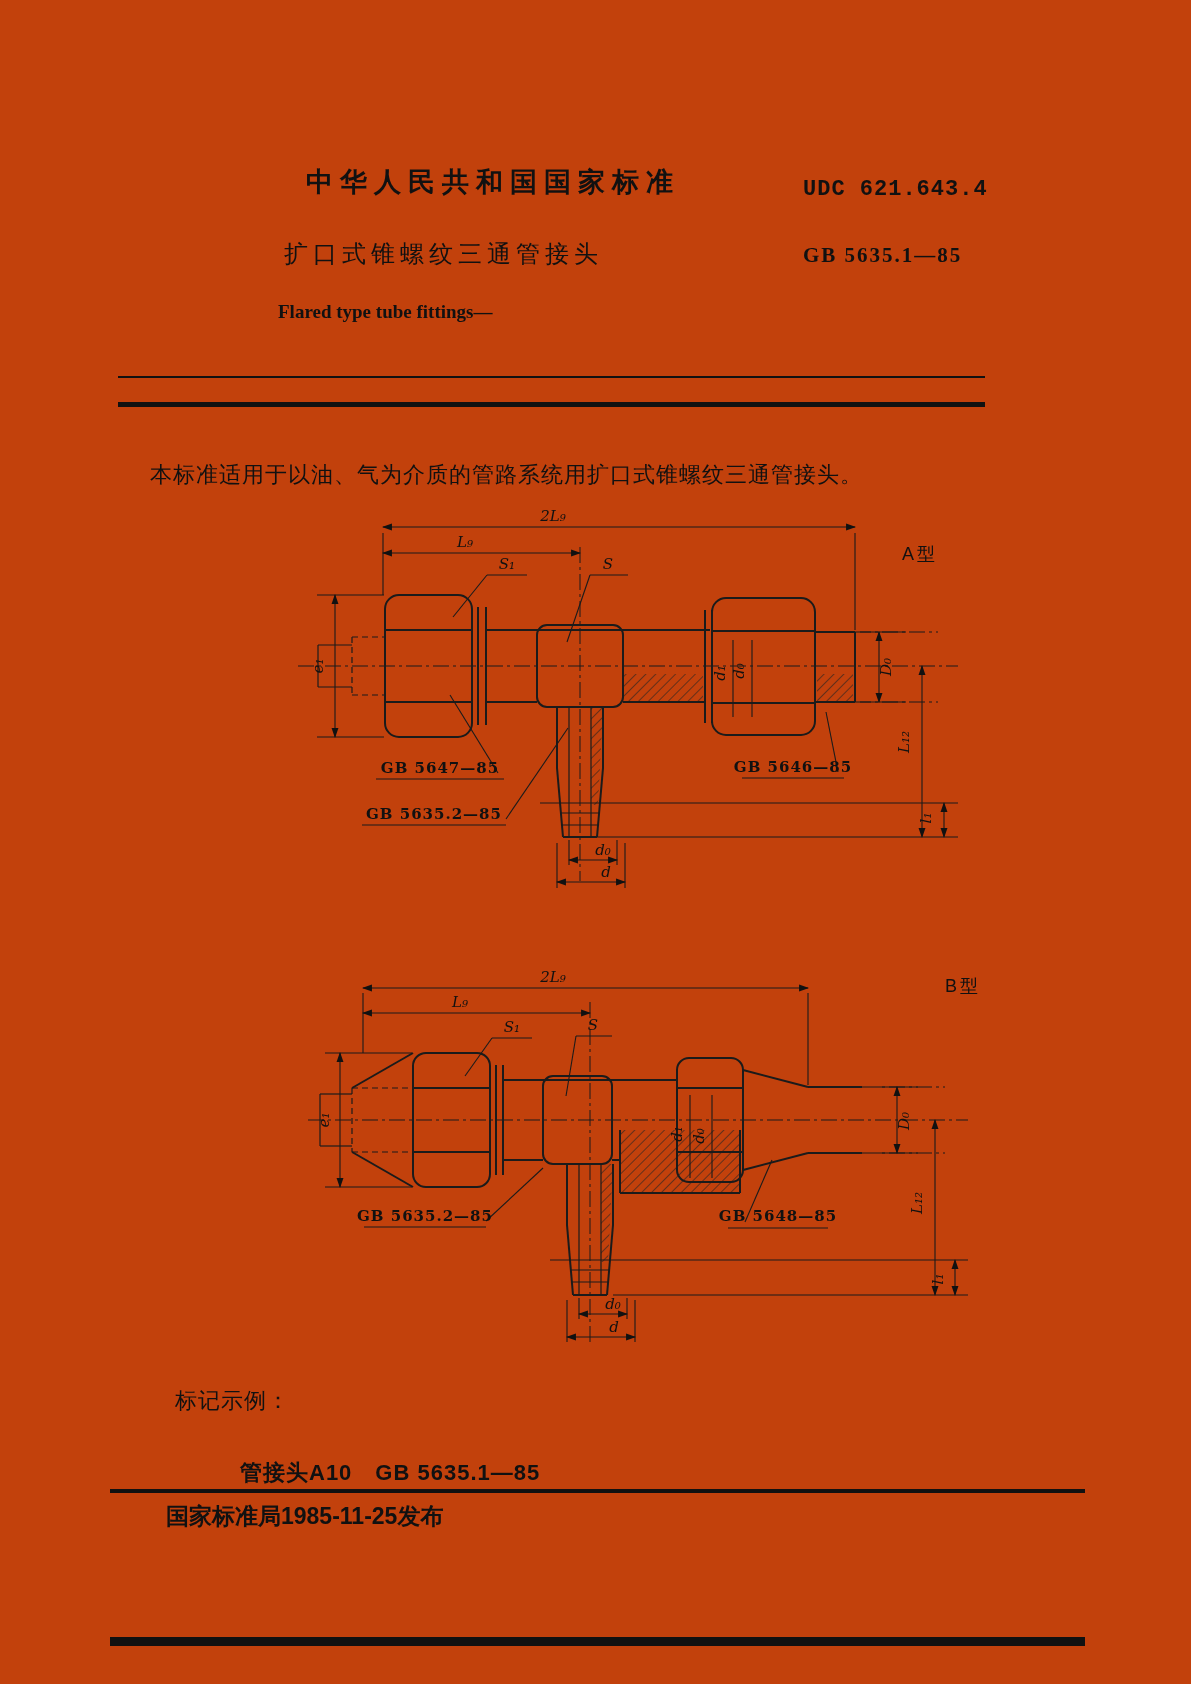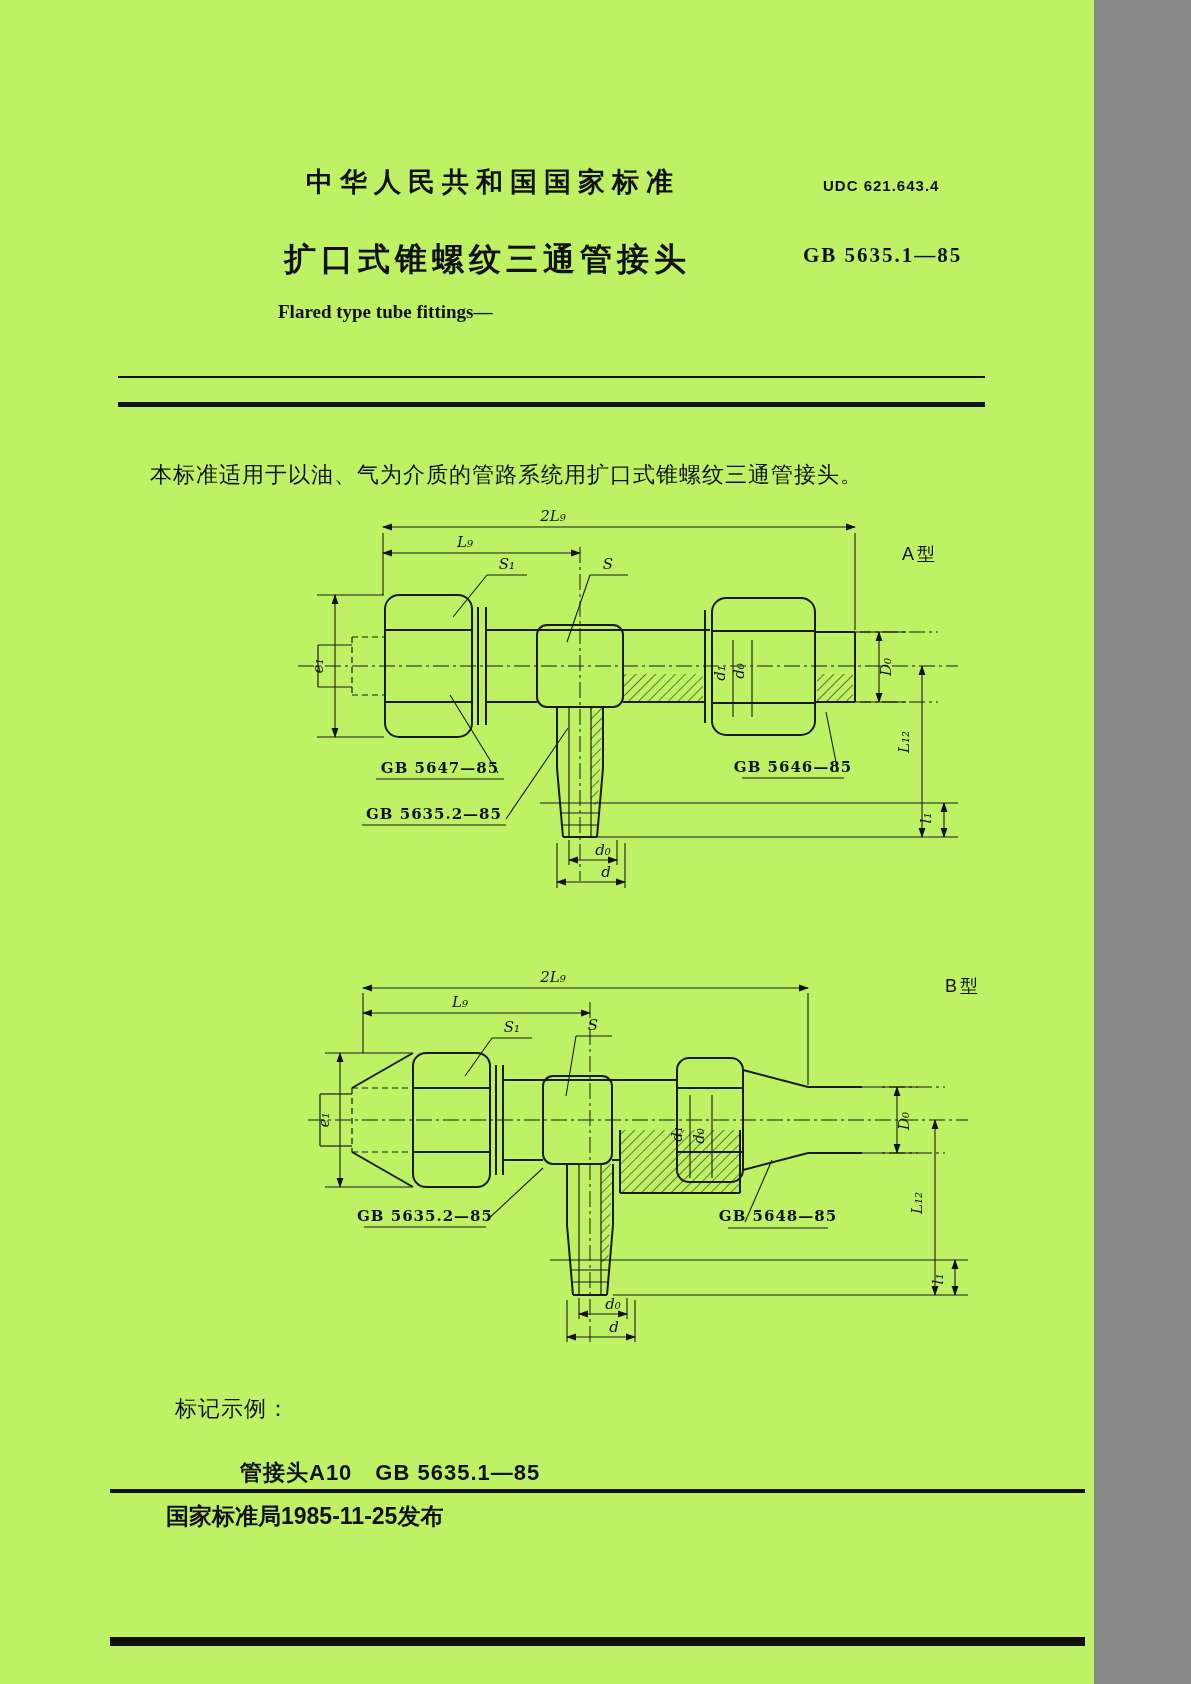--- a/index.html
+++ b/index.html
@@ -1,21 +1,21 @@
 <!DOCTYPE html>
 <html><head>
 <meta charset="utf-8">
 <style>
   html,body{margin:0;padding:0;background:#888;}
-  .page{position:relative;width:1094px;height:1684px;background:#bef264;
+  .page{position:relative;width:1191px;height:1684px;background:#c2410c;
         font-family:"Liberation Sans",sans-serif;color:#111;overflow:hidden;}
   .abs{position:absolute;}
   .zh-org{font-size:27px;font-weight:bold;letter-spacing:7px;}
-  .udc{font-size:15px;font-weight:bold;font-family:Liberation Sans, sans-serif;letter-spacing:1px;margin-left:20px;}
-  .zh-title{font-size:32px;font-weight:bold;letter-spacing:5px;}
+  .udc{font-size:22px;font-weight:bold;font-family:Liberation Mono, monospace;letter-spacing:1px;}
+  .zh-title{font-size:24px;font-weight:normal;letter-spacing:5px;}
   .code{font-size:21px;font-weight:bold;font-family:"Liberation Serif",serif;letter-spacing:2px;}
   .en-title{font-size:19px;font-weight:bold;font-family:"Liberation Serif",serif;text-align:left;width:380px;}
   .rule{background:#111;}
   .scope{font-size:22px;letter-spacing:1px;}
   .mark{font-size:22px;letter-spacing:1px;}
   .foot{font-size:23px;font-weight:bold;margin-left:48px;}
   svg{position:absolute;overflow:visible;}
   svg .outline{stroke:#1b1b1b;stroke-width:2;fill:none;}
   svg .thin{stroke:#1b1b1b;stroke-width:1.2;fill:none;}
   svg .dim{stroke:#1b1b1b;stroke-width:1.1;fill:none;}
@@ -277,20 +277,20 @@
     <text class="dimlbl" x="609" y="231" text-anchor="middle" transform="rotate(-90 609 231)">D₀</text>
     <text class="dimlbl" x="622" y="313" text-anchor="middle" transform="rotate(-90 622 313)">L₁₂</text>
     <text class="dimlbl" x="643" y="389" text-anchor="middle" transform="rotate(-90 643 389)">l₁</text>
     <text class="dimlbl" x="313" y="419" text-anchor="middle">d₀</text>
     <text class="dimlbl" x="314" y="442" text-anchor="middle">d</text>
     <text class="reflbl" x="125" y="331" text-anchor="middle">GB 5635.2—85</text>
     <text class="reflbl" x="478" y="331" text-anchor="middle">GB 5648—85</text>
     <text class="typelbl" x="645" y="102">B型</text>
   </svg>
 
-  <div class="abs mark" style="left:175px;top:1386px;margin-top:8px;">标记示例：</div>
+  <div class="abs mark" style="left:175px;top:1386px;">标记示例：</div>
   <div class="abs mark" style="left:240px;top:1458px;font-weight:bold;">管接头A10　GB 5635.1—85</div>
 
   <div class="abs rule" style="left:110px;top:1489px;width:975px;height:4px;"></div>
   <div class="abs foot" style="left:118px;top:1501px;">国家标准局1985-11-25发布</div>
   <div class="abs rule" style="left:110px;top:1637px;width:975px;height:9px;"></div>
 
 </div>
 
 </body></html>

